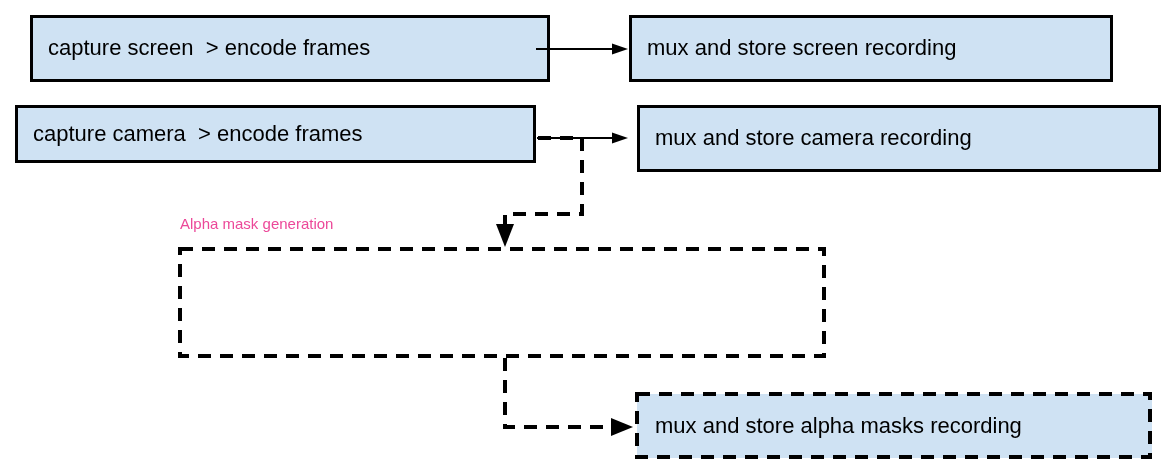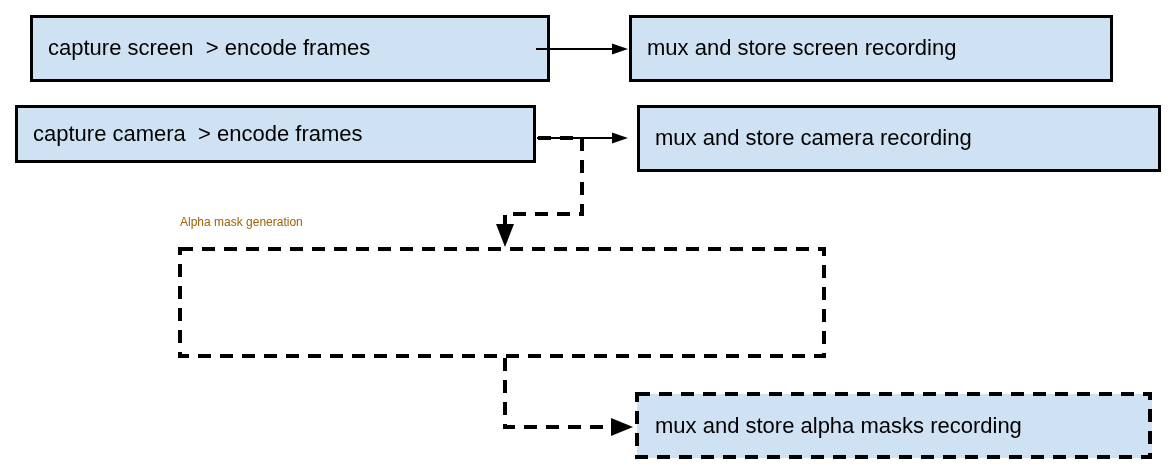--- a/index.html
+++ b/index.html
@@ -50,22 +50,22 @@
 
   #node-mux-alpha {
     left: 637px; top: 394px; width: 515px; height: 64px;
     padding-left: 18px;
   }
 
   .group-label {
     position: absolute;
     left: 180px;
     top: 215px;
-    font-size: 12px;
-    color: #a16207;
+    font-size: 15px;
+    color: #ec4899;
     white-space: pre;
   }
 
   svg.overlay {
     position: absolute;
     left: 0;
     top: 0;
     width: 1174px;
     height: 474px;
     pointer-events: none;

